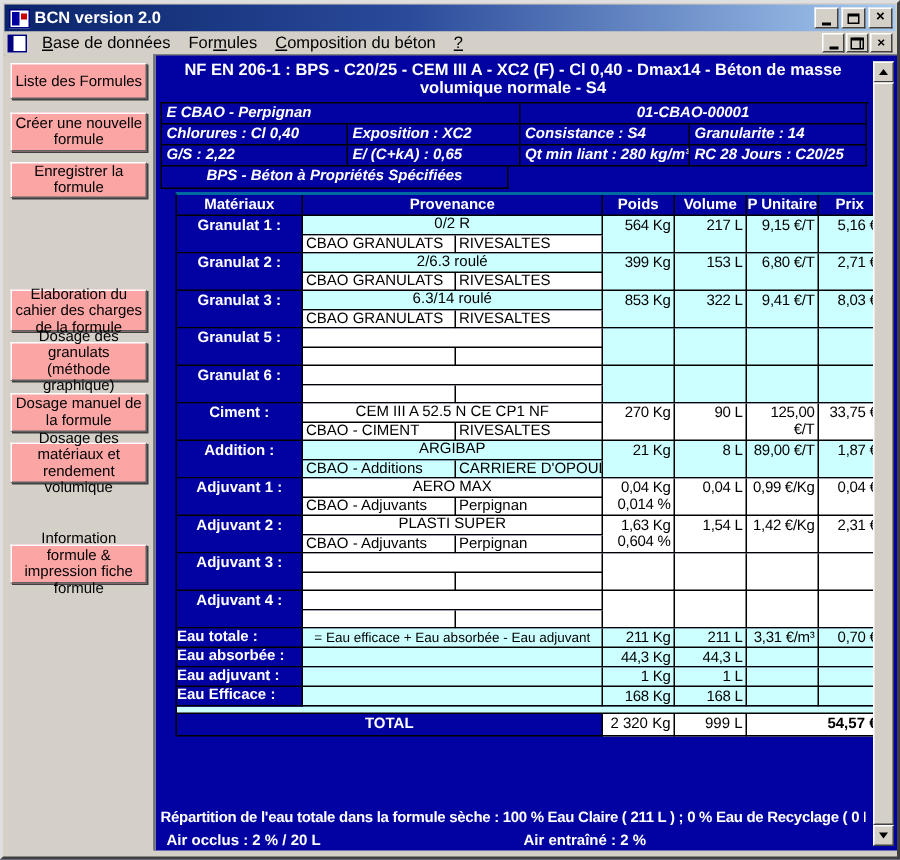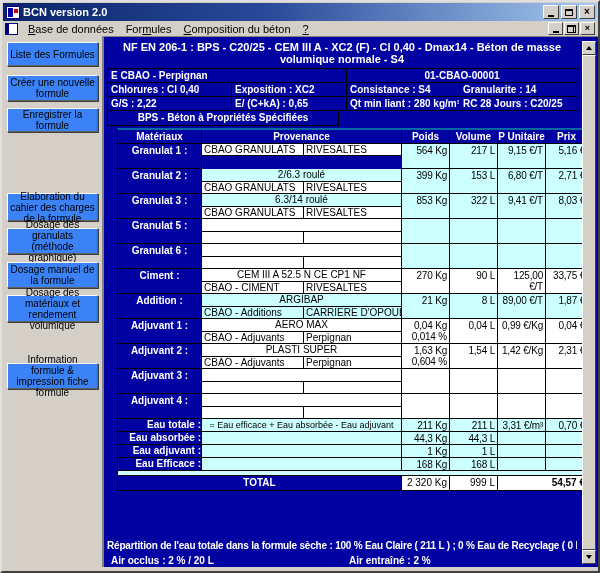--- a/index.html
+++ b/index.html
@@ -27,30 +27,30 @@
   .menu-item u{text-decoration:underline;}
   .mdibtns{margin-left:auto;display:flex;gap:1px;}
   .mbtn{width:15px;height:13px;background:#D4D0C8;border:1px solid;border-color:#fff #404040 #404040 #fff;
         display:flex;align-items:center;justify-content:center;font-size:9px;font-weight:bold;line-height:9px;}
   .g-rest{position:relative;width:9px;height:8px;}
   .g-rest::before{content:"";position:absolute;right:0;top:0;width:5px;height:5px;border:1px solid #000;border-top-width:2px;}
   .g-rest::after{content:"";position:absolute;left:0;bottom:0;width:5px;height:5px;border:1px solid #000;border-top-width:2px;background:#D4D0C8;}
   
   .sidepanel{position:absolute;left:1px;top:34px;width:100px;height:531px;background:#D4D0C8;
              border-right:1px solid #808080;}
-  .sbtn{position:absolute;left:4px;width:91px;background:#3b82f6;font-size:10px;line-height:11px;text-align:center;
+  .sbtn{position:absolute;left:4px;width:91px;background:#fca5a5;font-size:10px;line-height:11px;text-align:center;
         border:1px solid;border-color:#FFFFFF #606060 #606060 #FFFFFF;box-shadow:1px 1px 0 #404040;
         display:flex;align-items:center;justify-content:center;padding:1px 2px;color:#000;}
   
   .main{position:absolute;left:101px;top:34px;width:496px;height:531px;background:#0202A2;
         border-left:1px solid #808080;border-top:1px solid #808080;padding-left:32px;}
   .hdr-title{position:absolute;left:3px;top:4px;width:470px;text-align:center;color:#fff;
              font-size:11px;font-weight:bold;line-height:12px;}
   .info{position:absolute;left:3px;top:31px;width:472px;border-left:1px solid #000;border-top:1px solid #000;}
-  .irow{display:flex;}
+  .irow{display:flex;font-style:italic;}
   .icell{border-right:1px solid #000;border-bottom:1px solid #000;color:#fff;font-size:10px;font-weight:bold;
          padding:1px 3px;white-space:nowrap;overflow:hidden;height:14px;line-height:11px;}
   .icell.tall{height:15px;}
   .icell.ctr{text-align:center;}
   
   .tbl{position:absolute;left:13px;top:91px;width:472px;border-left:1px solid #000;border-top:2px solid #0369a1;
        font-size:10px;color:#000;}
   .cell{border-right:1px solid #000;border-bottom:1px solid #000;overflow:hidden;white-space:nowrap;}
   .bg-c{background:#CCFFFF;} .bg-w{background:#FFFFFF;}
   .throw{display:flex;height:14px;}
@@ -58,21 +58,21 @@
   .grp{display:flex;height:25px;}
   .lblc{width:84px;background:#0202A2;color:#fff;font-weight:bold;text-align:center;padding-top:1px;line-height:11px;}
   .provcol{width:200px;display:flex;flex-direction:column;}
   .prod{height:13px;text-align:center;line-height:12px;border-bottom:1px solid #000;}
   .subrow{display:flex;height:12px;}
   .sup{width:102px;padding-left:2px;line-height:11px;}
   .loc{width:98px;padding-left:2px;line-height:11px;}
   .num{text-align:right;padding:1px 2px 0 0;line-height:11px;white-space:pre-line;letter-spacing:-0.2px;}
   .w48{width:48px;} .w42{width:42px;}
   .wrow{display:flex;height:13px;}
-  .wlbl{width:84px;background:#0202A2;color:#fff;font-weight:bold;text-align:right;line-height:12px;}
+  .wlbl{width:84px;background:#0202A2;color:#fff;font-weight:bold;text-align:left;line-height:12px;}
   .wform{width:200px;background:#CCFFFF;text-align:center;font-size:9px;line-height:12px;}
   .spacer{height:5px;background:#CCFFFF;border-right:1px solid #000;border-bottom:1px solid #000;}
   .trow{display:flex;height:15px;}
   .tlbl{width:284px;background:#0202A2;color:#fff;font-weight:bold;text-align:center;line-height:14px;}
   .tnum{text-align:right;padding:1px 2px 0 0;line-height:12px;background:#fff;}
   .w90{width:90px;font-weight:bold;}
   
   .repart{position:absolute;left:3px;top:503px;width:470px;text-align:center;color:#fff;
           font-size:10px;font-weight:bold;white-space:nowrap;letter-spacing:-0.2px;overflow:hidden;}
   .airline{position:absolute;left:3px;top:518px;width:470px;color:#fff;font-size:10px;font-weight:bold;}
@@ -166,20 +166,21 @@
         <div class="cell hcell" style="width:200px">Provenance</div>
         <div class="cell hcell w48">Poids</div>
         <div class="cell hcell w48">Volume</div>
         <div class="cell hcell w48">P Unitaire</div>
         <div class="cell hcell w42">Prix</div>
       </div>
       <div id="tbl-body">
           <div class="grp">
             <div class="cell lblc">Granulat 1 :</div>
             <div class="provcol">
+              <div class="cell prod bg-c">0/2 R</div>
               <div class="subrow">
                 <div class="cell sup bg-w">CBAO GRANULATS</div>
                 <div class="cell loc bg-w">RIVESALTES</div>
               </div>
             </div>
             <div class="cell num w48 bg-c">564 Kg</div>
             <div class="cell num w48 bg-c">217 L</div>
             <div class="cell num w48 bg-c">9,15 €/T</div>
             <div class="cell num w42 bg-c">5,16 €</div>
           </div>

